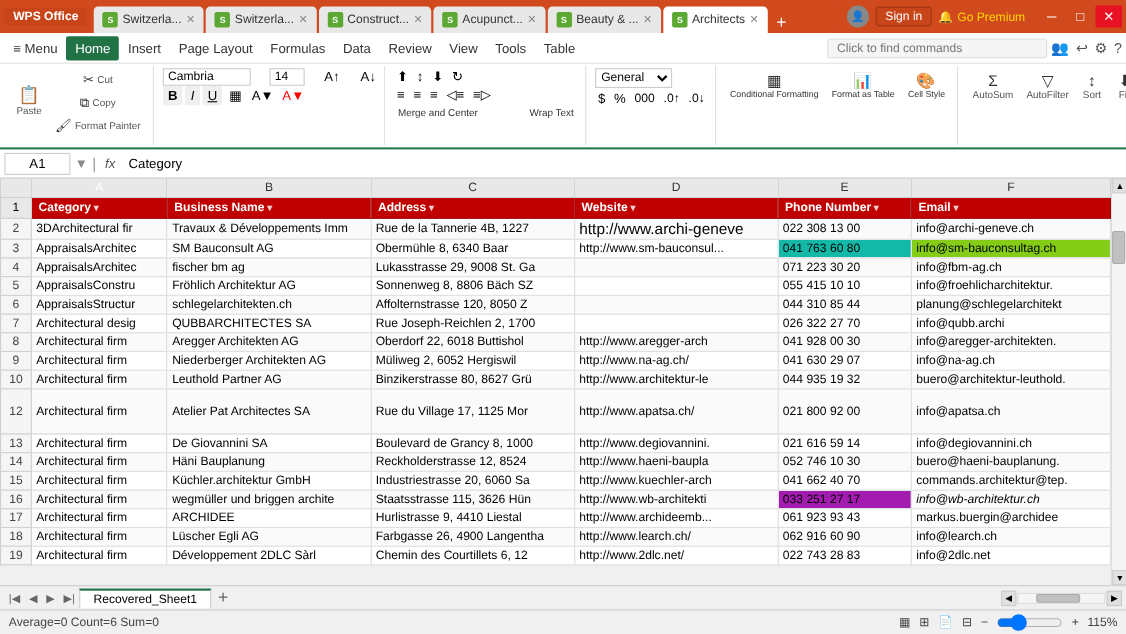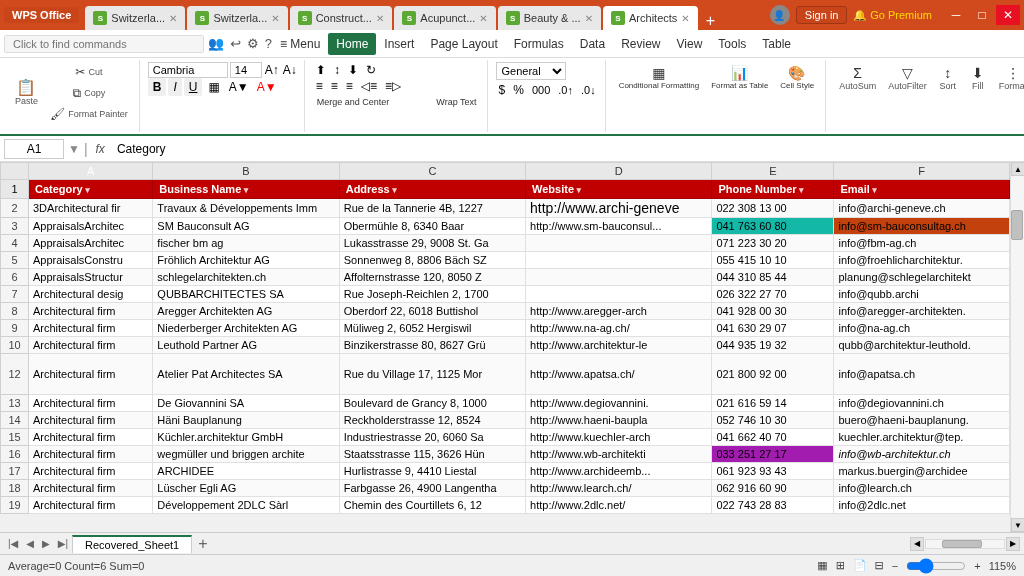--- a/index.html
+++ b/index.html
@@ -138,41 +138,41 @@
     <span style="color:#ffd700;font-size:11px;cursor:pointer;">🔔 <span>Go Premium</span></span>
   </div>
   <div id="window-controls">
     <button class="win-btn">─</button>
     <button class="win-btn">□</button>
     <button class="win-btn close">✕</button>
   </div>
 </div>
 
 <div id="menu-bar">
-  <div style="display:flex;align-items:center;gap:4px;margin-left:auto;">
-    <input type="text" id="search-input" style="background: rgb(245, 245, 245); border: 1px solid rgb(221, 221, 221); border-radius: 2px; padding: 2px 8px; font-size: 11px; color: rgb(153, 153, 153); width: 200px;" placeholder="Click to find commands">
-    <span style="display:flex;gap:6px;color:#555;font-size:13px;">
-      <span style="cursor:pointer;">👥</span>
-      <span style="cursor:pointer;">↩</span>
-      <span style="cursor:pointer;">⚙</span>
-      <span style="cursor:pointer;">?</span>
-    </span>
-  </div>
   <div id="menu-items-container" style="display:flex;flex:1;align-items:center;">
       <div class="menu-item">≡ Menu</div>
       <div class="menu-item active">Home</div>
       <div class="menu-item">Insert</div>
       <div class="menu-item">Page Layout</div>
       <div class="menu-item">Formulas</div>
       <div class="menu-item">Data</div>
       <div class="menu-item">Review</div>
       <div class="menu-item">View</div>
       <div class="menu-item">Tools</div>
       <div class="menu-item">Table</div>
     </div>
+  <div style="display:flex;align-items:center;gap:4px;margin-left:auto;">
+    <input type="text" id="search-input" style="background: rgb(245, 245, 245); border: 1px solid rgb(221, 221, 221); border-radius: 2px; padding: 2px 8px; font-size: 11px; color: rgb(153, 153, 153); width: 200px;" placeholder="Click to find commands">
+    <span style="display:flex;gap:6px;color:#555;font-size:13px;">
+      <span style="cursor:pointer;">👥</span>
+      <span style="cursor:pointer;">↩</span>
+      <span style="cursor:pointer;">⚙</span>
+      <span style="cursor:pointer;">?</span>
+    </span>
+  </div>
 </div>
 
 <div id="ribbon">
 
   <div class="ribbon-group">
     <div class="ribbon-row">
       <div class="rb-btn">
         <span class="rb-icon">📋</span>
         <span class="rb-label">Paste</span>
       </div>
@@ -187,21 +187,21 @@
         </div>
         <div class="rb-btn" style="flex-direction:row;gap:3px;">
           <span style="font-size:12px;">🖌</span>
             <span class="rb-label">Format Painter</span>
         </div>
       </div>
     </div>
   </div>
 
   <div class="ribbon-group">
-    <div class="ribbon-row" style="gap:2px;">
+    <div class="ribbon-row" style="gap:17px;">
       <input type="text" class="font-name" style="width: 80px; font-size: 11px; border: 1px solid rgb(204, 204, 204); padding: 1px 4px;" value="Cambria">
       <input type="text" class="font-size" style="width: 32px; font-size: 11px; border: 1px solid rgb(204, 204, 204); padding: 1px 4px;" value="14">
       <span style="cursor:pointer;font-size:12px;padding:1px;">A↑</span>
       <span style="cursor:pointer;font-size:12px;padding:1px;">A↓</span>
     </div>
     <div class="ribbon-row" style="gap:2px;">
       <button class="format-btn bold">B</button>
       <button class="format-btn italic">I</button>
       <button class="format-btn underline">U</button>
       <span style="cursor:pointer;padding:1px 3px;font-size:12px;border:1px solid transparent;">▦</span>
@@ -338,21 +338,21 @@
             <td style="border: 1px solid rgb(224, 224, 224); font-size: 11px; padding: 1px 4px; white-space: nowrap; overflow: hidden; max-width: 150px; background: rgb(250, 250, 250);">022 308 13 00</td>
             <td style="border: 1px solid rgb(224, 224, 224); font-size: 11px; padding: 1px 4px; white-space: nowrap; overflow: hidden; max-width: 150px; background: rgb(250, 250, 250);">info@archi-geneve.ch</td>
           </tr>
           <tr>
             <td style="background: rgb(245, 245, 245); border: 1px solid rgb(208, 208, 208); text-align: center; font-size: 11px; padding: 2px 6px; color: rgb(68, 68, 68);">3</td>
             <td style="border: 1px solid rgb(224, 224, 224); font-size: 11px; padding: 1px 4px; white-space: nowrap; overflow: hidden; max-width: 150px; background: rgb(255, 255, 255);">AppraisalsArchitec</td>
             <td style="border: 1px solid rgb(224, 224, 224); font-size: 11px; padding: 1px 4px; white-space: nowrap; overflow: hidden; max-width: 150px; background: rgb(255, 255, 255);">SM Bauconsult AG</td>
             <td style="border: 1px solid rgb(224, 224, 224); font-size: 11px; padding: 1px 4px; white-space: nowrap; overflow: hidden; max-width: 150px; background: rgb(255, 255, 255);">Obermühle 8, 6340 Baar</td>
             <td style="border: 1px solid rgb(224, 224, 224); font-size: 11px; padding: 1px 4px; white-space: nowrap; overflow: hidden; max-width: 150px; background: rgb(255, 255, 255);">http://www.sm-bauconsul...</td>
             <td style="border: 1px solid rgb(224, 224, 224); font-size: 11px; padding: 1px 4px; white-space: nowrap; overflow: hidden; max-width: 150px; background: #14b8a6;">041 763 60 80</td>
-            <td style="border: 1px solid rgb(224, 224, 224); font-size: 11px; padding: 1px 4px; white-space: nowrap; overflow: hidden; max-width: 150px; background: #c2410c;">info@sm-bauconsultag.ch</td>
+            <td style="border: 1px solid rgb(224, 224, 224); font-size: 11px; padding: 1px 4px; white-space: nowrap; overflow: hidden; max-width: 150px; background: #84cc16;">info@sm-bauconsultag.ch</td>
           </tr>
           <tr>
             <td style="background: rgb(245, 245, 245); border: 1px solid rgb(208, 208, 208); text-align: center; font-size: 11px; padding: 2px 6px; color: rgb(68, 68, 68);">4</td>
             <td style="border: 1px solid rgb(224, 224, 224); font-size: 11px; padding: 1px 4px; white-space: nowrap; overflow: hidden; max-width: 150px; background: rgb(250, 250, 250);">AppraisalsArchitec</td>
             <td style="border: 1px solid rgb(224, 224, 224); font-size: 11px; padding: 1px 4px; white-space: nowrap; overflow: hidden; max-width: 150px; background: rgb(250, 250, 250);">fischer bm ag</td>
             <td style="border: 1px solid rgb(224, 224, 224); font-size: 11px; padding: 1px 4px; white-space: nowrap; overflow: hidden; max-width: 150px; background: rgb(250, 250, 250);">Lukasstrasse 29, 9008 St. Ga</td>
             <td style="border: 1px solid rgb(224, 224, 224); font-size: 11px; padding: 1px 4px; white-space: nowrap; overflow: hidden; max-width: 150px; background: rgb(250, 250, 250);"></td>
             <td style="border: 1px solid rgb(224, 224, 224); font-size: 11px; padding: 1px 4px; white-space: nowrap; overflow: hidden; max-width: 150px; background: rgb(250, 250, 250);">071 223 30 20</td>
             <td style="border: 1px solid rgb(224, 224, 224); font-size: 11px; padding: 1px 4px; white-space: nowrap; overflow: hidden; max-width: 150px; background: rgb(250, 250, 250);">info@fbm-ag.ch</td>
           </tr>
@@ -401,21 +401,21 @@
             <td style="border: 1px solid rgb(224, 224, 224); font-size: 11px; padding: 1px 4px; white-space: nowrap; overflow: hidden; max-width: 150px; background: rgb(255, 255, 255);">041 630 29 07</td>
             <td style="border: 1px solid rgb(224, 224, 224); font-size: 11px; padding: 1px 4px; white-space: nowrap; overflow: hidden; max-width: 150px; background: rgb(255, 255, 255);">info@na-ag.ch</td>
           </tr>
           <tr>
             <td style="background: rgb(245, 245, 245); border: 1px solid rgb(208, 208, 208); text-align: center; font-size: 11px; padding: 2px 6px; color: rgb(68, 68, 68);">10</td>
             <td style="border: 1px solid rgb(224, 224, 224); font-size: 11px; padding: 1px 4px; white-space: nowrap; overflow: hidden; max-width: 150px; background: rgb(250, 250, 250);">Architectural firm</td>
             <td style="border: 1px solid rgb(224, 224, 224); font-size: 11px; padding: 1px 4px; white-space: nowrap; overflow: hidden; max-width: 150px; background: rgb(250, 250, 250);">Leuthold Partner AG</td>
             <td style="border: 1px solid rgb(224, 224, 224); font-size: 11px; padding: 1px 4px; white-space: nowrap; overflow: hidden; max-width: 150px; background: rgb(250, 250, 250);">Binzikerstrasse 80, 8627 Grü</td>
             <td style="border: 1px solid rgb(224, 224, 224); font-size: 11px; padding: 1px 4px; white-space: nowrap; overflow: hidden; max-width: 150px; background: rgb(250, 250, 250);">http://www.architektur-le</td>
             <td style="border: 1px solid rgb(224, 224, 224); font-size: 11px; padding: 1px 4px; white-space: nowrap; overflow: hidden; max-width: 150px; background: rgb(250, 250, 250);">044 935 19 32</td>
-            <td style="border: 1px solid rgb(224, 224, 224); font-size: 11px; padding: 1px 4px; white-space: nowrap; overflow: hidden; max-width: 150px; background: rgb(250, 250, 250);">qubb@architektur-leuthold.</td>
+            <td style="border: 1px solid rgb(224, 224, 224); font-size: 11px; padding: 1px 4px; white-space: nowrap; overflow: hidden; max-width: 150px; background: rgb(250, 250, 250);">buero@architektur-leuthold.</td>
           </tr>
           <tr>
             <td style="background: rgb(245, 245, 245); border: 1px solid rgb(208, 208, 208); text-align: center; font-size: 11px; padding: 2px 6px; color: rgb(68, 68, 68);">12</td>
             <td style="border: 1px solid rgb(224, 224, 224); font-size: 11px; padding: 1px 4px; white-space: nowrap; overflow: hidden; max-width: 150px; background: rgb(250, 250, 250);">Architectural firm</td>
             <td style="border: 1px solid rgb(224, 224, 224); font-size: 11px; padding: 1px 4px; white-space: nowrap; overflow: hidden; max-width: 150px; background: rgb(250, 250, 250);">Atelier Pat Architectes SA</td>
             <td style="border: 1px solid rgb(224, 224, 224); font-size: 11px; padding: 1px 4px; white-space: nowrap; overflow: hidden; max-width: 150px; background: rgb(250, 250, 250);">Rue du Village 17, 1125 Mor</td>
             <td style="border: 1px solid rgb(224, 224, 224); font-size: 11px; padding: 14px 4px; white-space: nowrap; overflow: hidden; max-width: 150px; background: rgb(250, 250, 250);">http://www.apatsa.ch/</td>
             <td style="border: 1px solid rgb(224, 224, 224); font-size: 11px; padding: 1px 4px; white-space: nowrap; overflow: hidden; max-width: 150px; background: rgb(250, 250, 250);">021 800 92 00</td>
             <td style="border: 1px solid rgb(224, 224, 224); font-size: 11px; padding: 1px 4px; white-space: nowrap; overflow: hidden; max-width: 150px; background: rgb(250, 250, 250);">info@apatsa.ch</td>
           </tr>
@@ -437,21 +437,21 @@
             <td style="border: 1px solid rgb(224, 224, 224); font-size: 11px; padding: 1px 4px; white-space: nowrap; overflow: hidden; max-width: 150px; background: rgb(250, 250, 250);">052 746 10 30</td>
             <td style="border: 1px solid rgb(224, 224, 224); font-size: 11px; padding: 1px 4px; white-space: nowrap; overflow: hidden; max-width: 150px; background: rgb(250, 250, 250);">buero@haeni-bauplanung.</td>
           </tr>
           <tr>
             <td style="background: rgb(245, 245, 245); border: 1px solid rgb(208, 208, 208); text-align: center; font-size: 11px; padding: 2px 6px; color: rgb(68, 68, 68);">15</td>
             <td style="border: 1px solid rgb(224, 224, 224); font-size: 11px; padding: 1px 4px; white-space: nowrap; overflow: hidden; max-width: 150px; background: rgb(255, 255, 255);">Architectural firm</td>
             <td style="border: 1px solid rgb(224, 224, 224); font-size: 11px; padding: 1px 4px; white-space: nowrap; overflow: hidden; max-width: 150px; background: rgb(255, 255, 255);">Küchler.architektur GmbH</td>
             <td style="border: 1px solid rgb(224, 224, 224); font-size: 11px; padding: 1px 4px; white-space: nowrap; overflow: hidden; max-width: 150px; background: rgb(255, 255, 255);">Industriestrasse 20, 6060 Sa</td>
             <td style="border: 1px solid rgb(224, 224, 224); font-size: 11px; padding: 1px 4px; white-space: nowrap; overflow: hidden; max-width: 150px; background: rgb(255, 255, 255);">http://www.kuechler-arch</td>
             <td style="border: 1px solid rgb(224, 224, 224); font-size: 11px; padding: 1px 4px; white-space: nowrap; overflow: hidden; max-width: 150px; background: rgb(255, 255, 255);">041 662 40 70</td>
-            <td style="border: 1px solid rgb(224, 224, 224); font-size: 11px; padding: 1px 4px; white-space: nowrap; overflow: hidden; max-width: 150px; background: rgb(255, 255, 255);">kuechler.architektur@tep.</td>
+            <td style="border: 1px solid rgb(224, 224, 224); font-size: 11px; padding: 1px 4px; white-space: nowrap; overflow: hidden; max-width: 150px; background: rgb(255, 255, 255);">commands.architektur@tep.</td>
           </tr>
           <tr>
             <td style="background: rgb(245, 245, 245); border: 1px solid rgb(208, 208, 208); text-align: center; font-size: 11px; padding: 2px 6px; color: rgb(68, 68, 68);">16</td>
             <td style="border: 1px solid rgb(224, 224, 224); font-size: 11px; padding: 1px 4px; white-space: nowrap; overflow: hidden; max-width: 150px; background: rgb(250, 250, 250);">Architectural firm</td>
             <td style="border: 1px solid rgb(224, 224, 224); font-size: 11px; padding: 1px 4px; white-space: nowrap; overflow: hidden; max-width: 150px; background: rgb(250, 250, 250);">wegmüller und briggen archite</td>
             <td style="border: 1px solid rgb(224, 224, 224); font-size: 11px; padding: 1px 4px; white-space: nowrap; overflow: hidden; max-width: 150px; background: rgb(250, 250, 250);">Staatsstrasse 115, 3626 Hün</td>
             <td style="border: 1px solid rgb(224, 224, 224); font-size: 11px; padding: 1px 4px; white-space: nowrap; overflow: hidden; max-width: 150px; background: rgb(250, 250, 250);">http://www.wb-architekti</td>
             <td style="border: 1px solid rgb(224, 224, 224); font-size: 11px; padding: 1px 4px; white-space: nowrap; overflow: hidden; max-width: 150px; background: #a21caf;">033 251 27 17</td>
             <td style="border: 1px solid rgb(224, 224, 224); font-size: 11px; padding: 1px 4px; white-space: nowrap; overflow: hidden; max-width: 150px; background: rgb(250, 250, 250); font-style: italic;">info@wb-architektur.ch</td>
           </tr>

